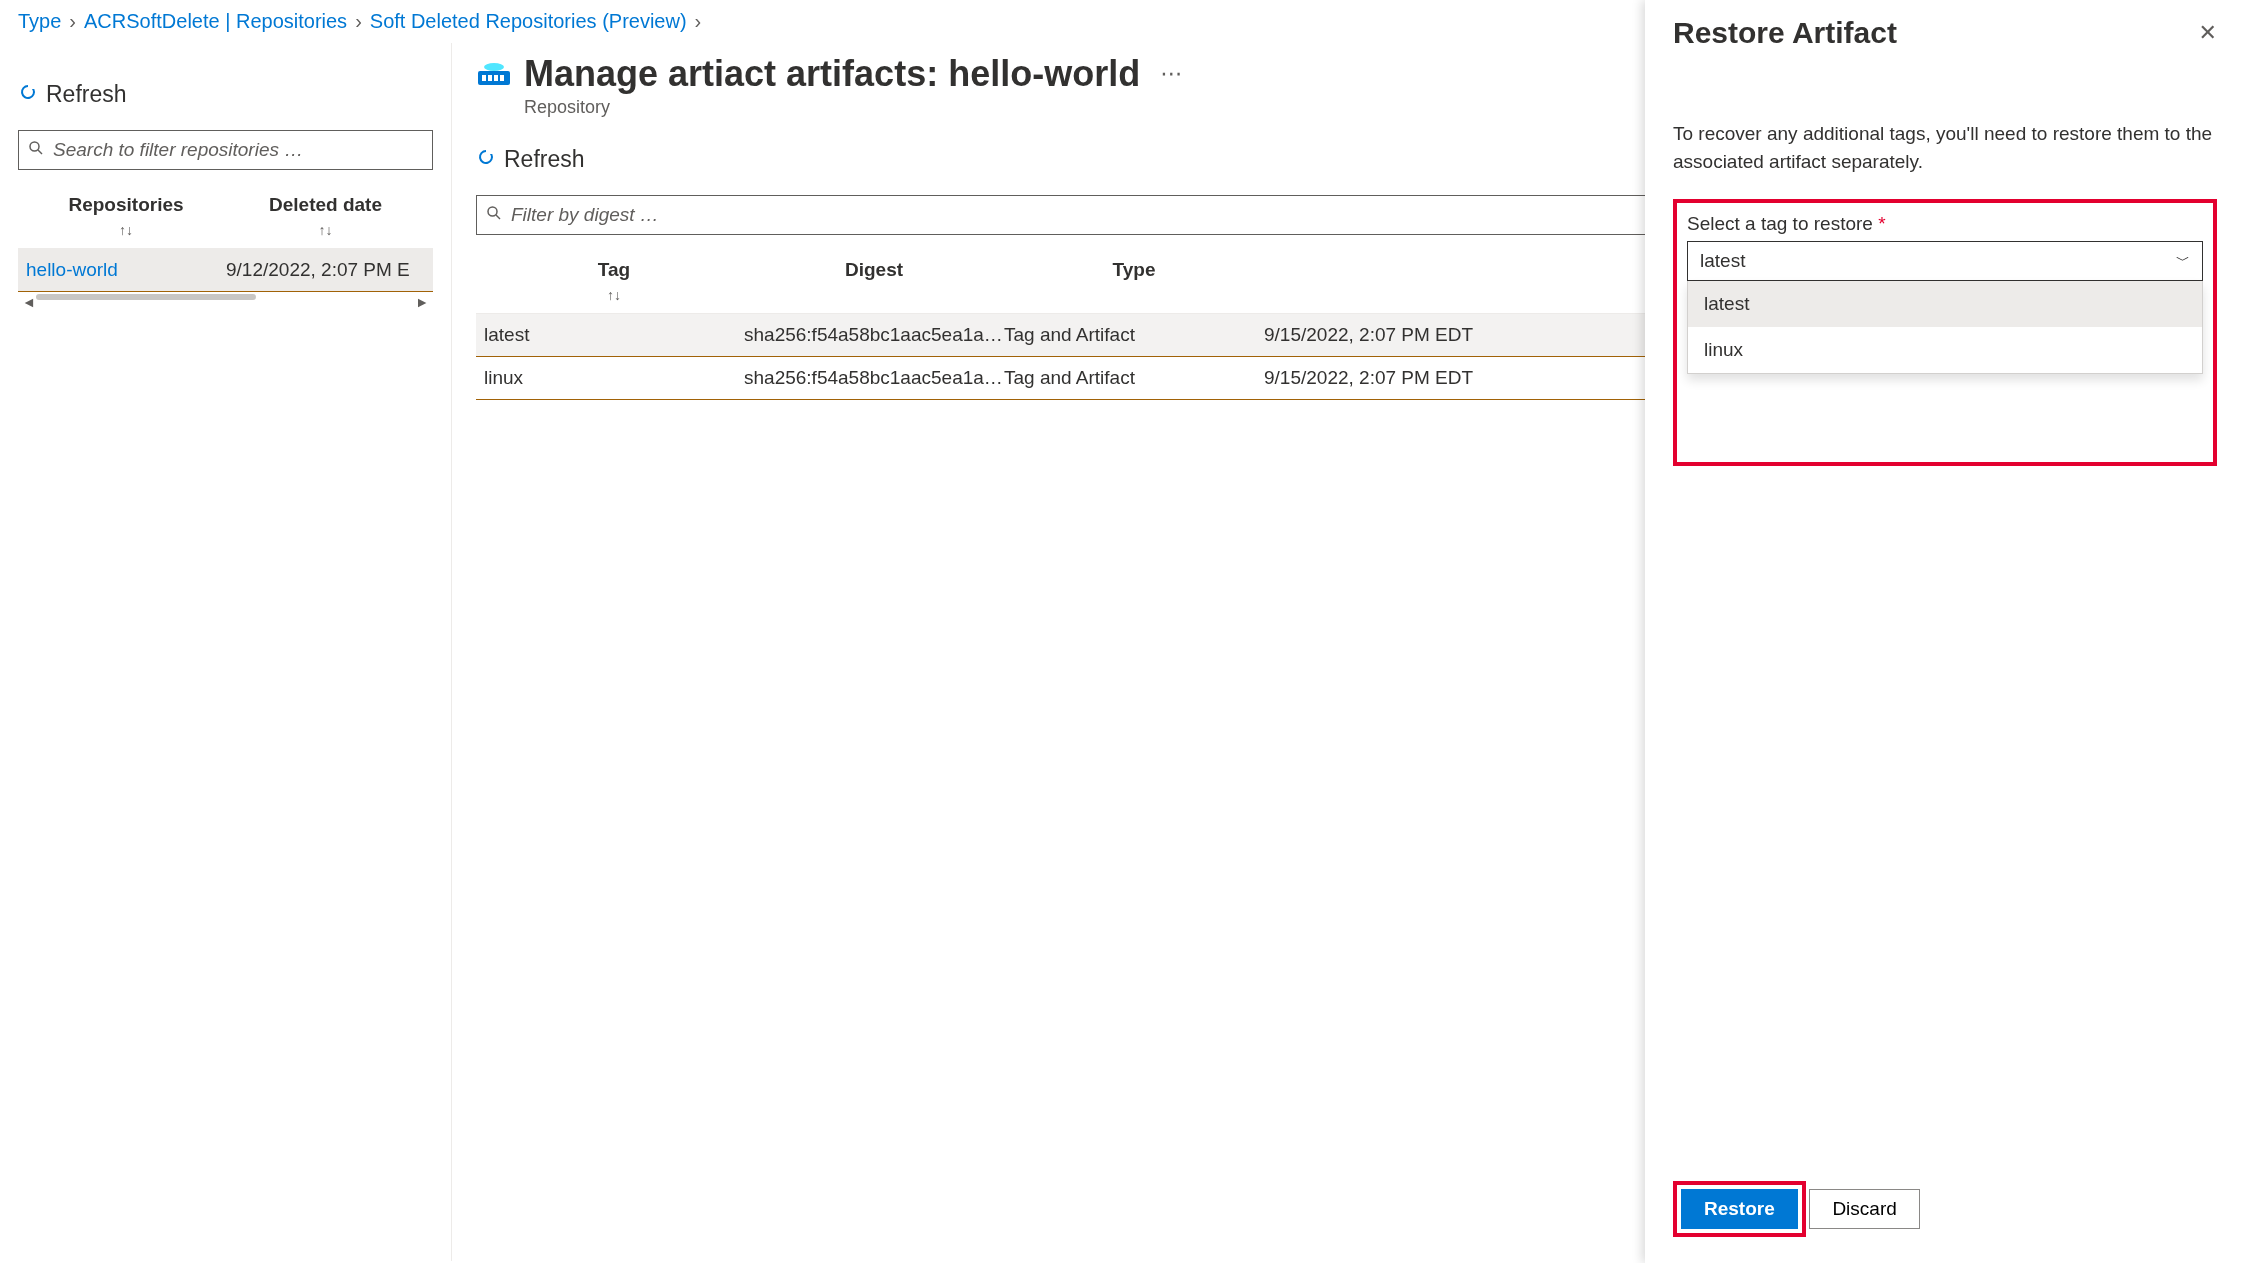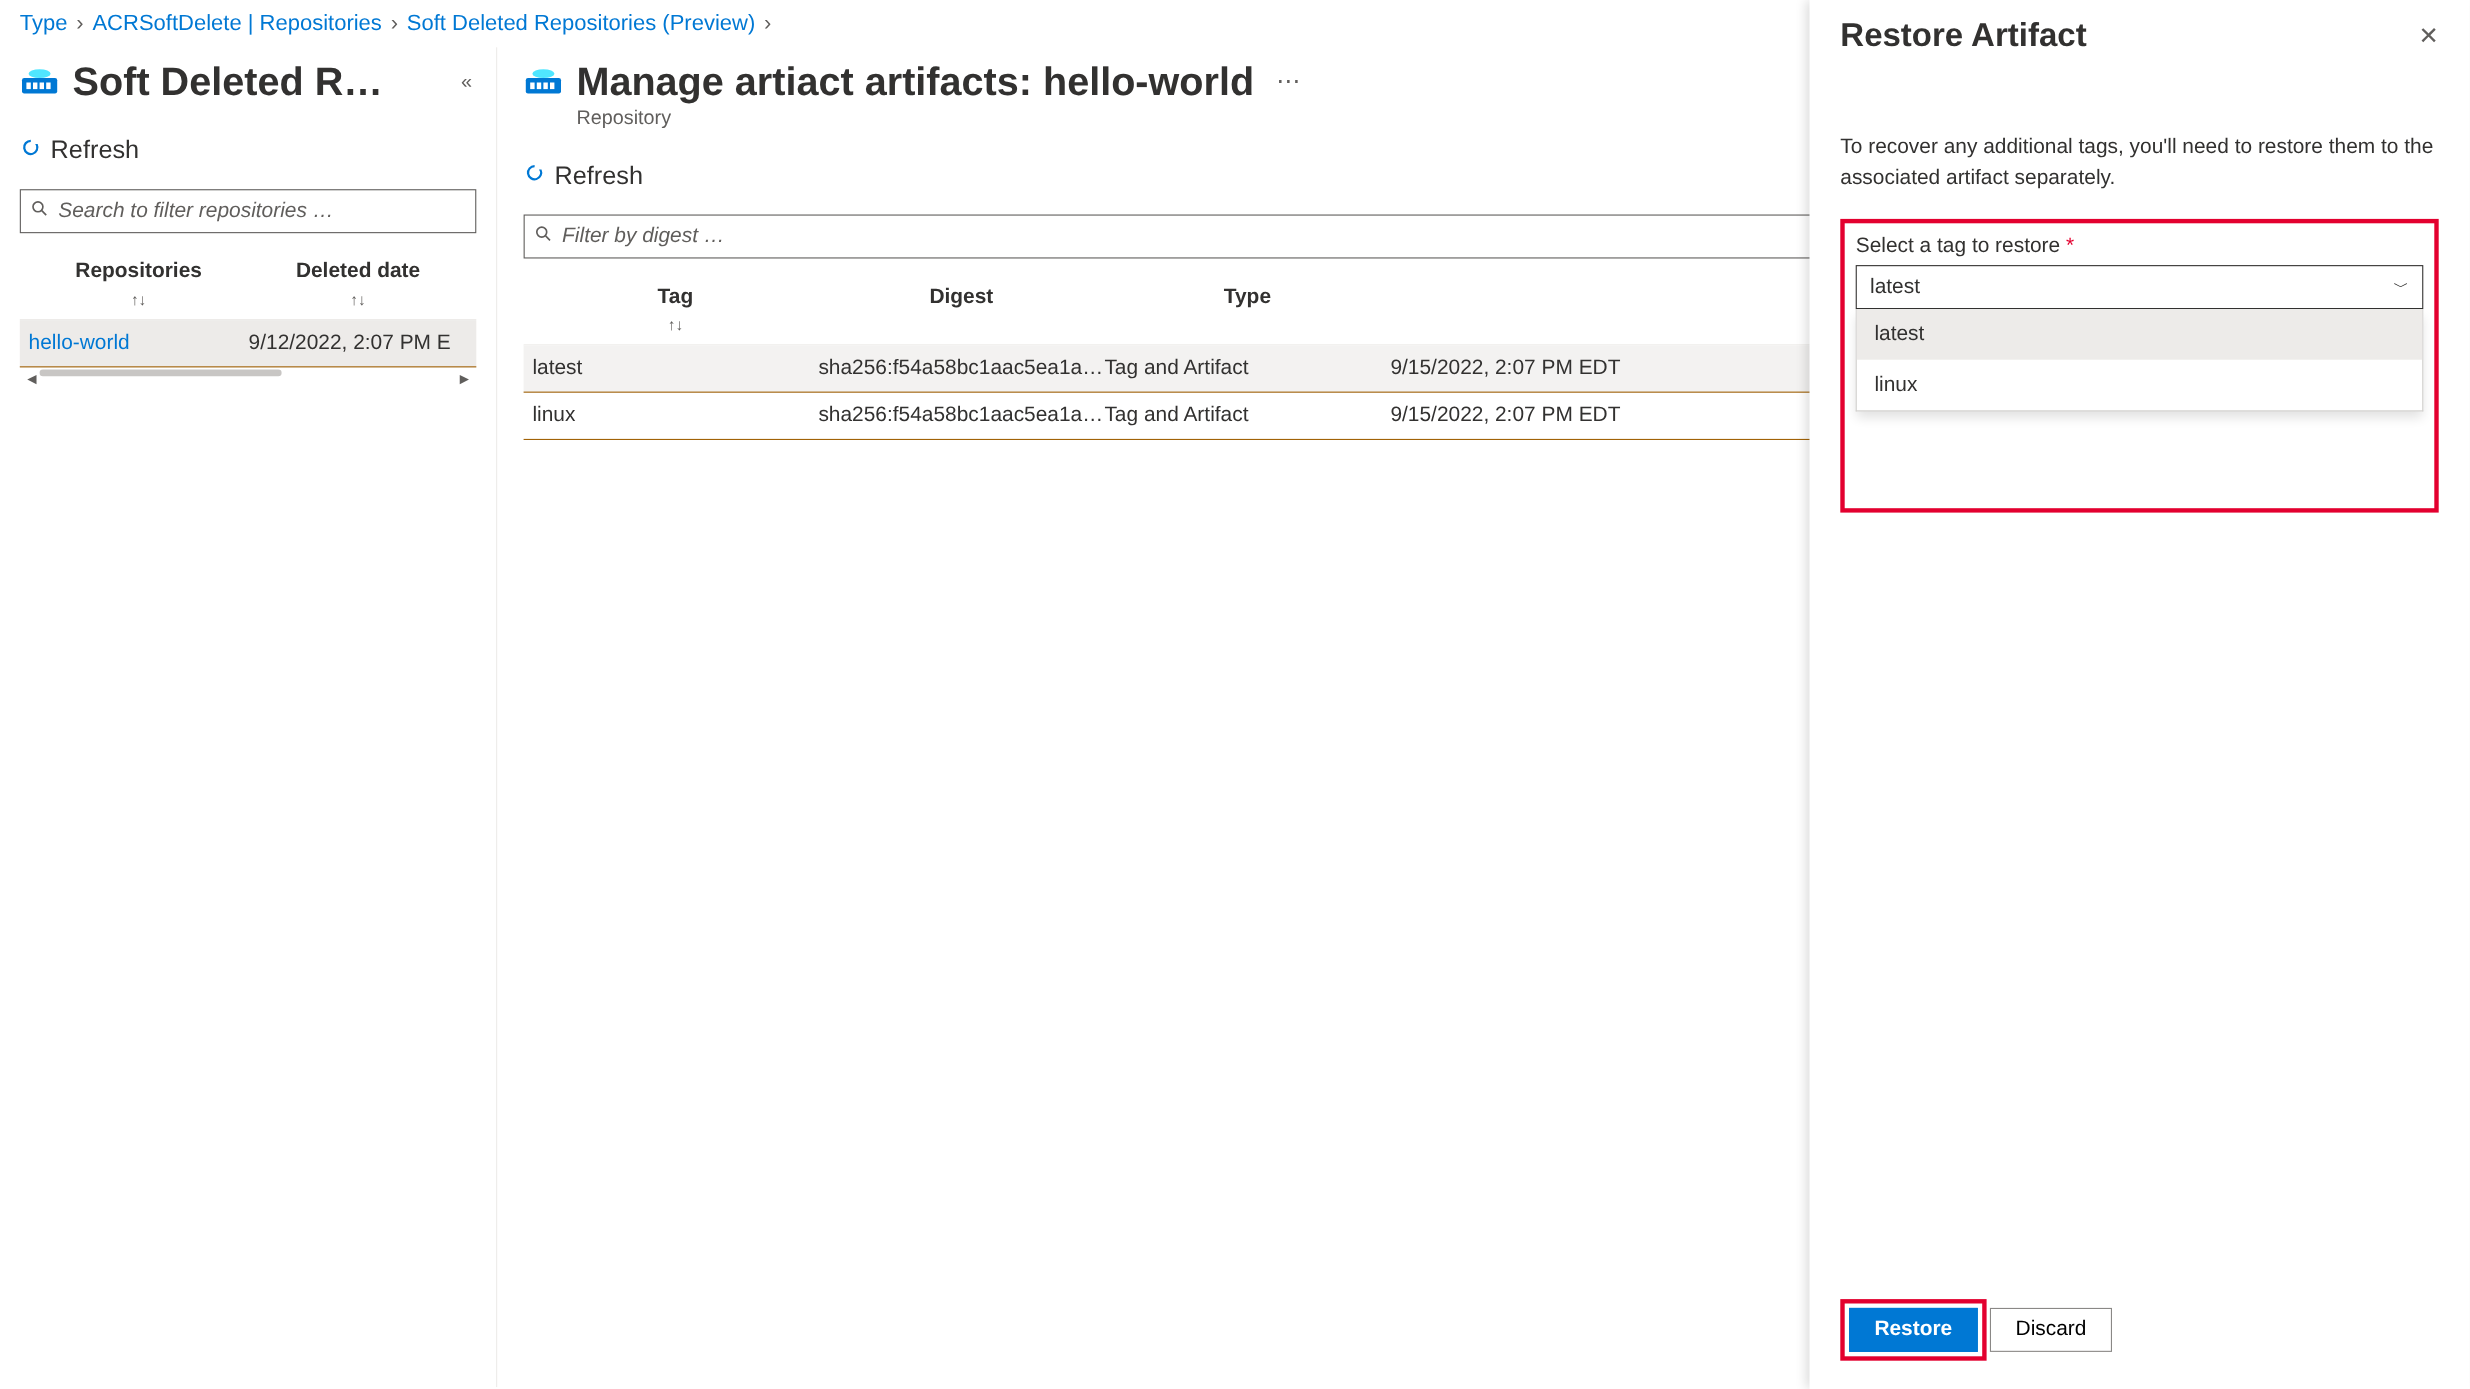--- a/index.html
+++ b/index.html
@@ -180,34 +180,20 @@
   <span class="sep">›</span>
   <a>ACRSoftDelete | Repositories</a>
   <span class="sep">›</span>
   <a>Soft Deleted Repositories (Preview)</a>
   <span class="sep">›</span>
 </div>
 
 <div class="workspace">
 
   <div class="left-panel">
-    <div class="panel-title-row">
-      <span class="acr-icon">
-        <svg viewBox="0 0 36 26">
-            <rect x="2" y="10" width="32" height="14" rx="2" fill="#0078d4"></rect>
-            <rect x="6" y="14" width="4" height="6" fill="#fff"></rect>
-            <rect x="12" y="14" width="4" height="6" fill="#fff"></rect>
-            <rect x="18" y="14" width="4" height="6" fill="#fff"></rect>
-            <rect x="24" y="14" width="4" height="6" fill="#fff"></rect>
-            <ellipse cx="18" cy="6" rx="10" ry="4" fill="#50e6ff"></ellipse>
-          </svg>
-      </span>
-      <span class="panel-title" style="max-width:300px;">Soft Deleted Re…</span>
-      <span class="collapse-btn">«</span>
-    </div>
 
     <div class="toolbar">
       <button>
         <span class="refresh-icon">
           <svg width="20" height="20" viewBox="0 0 20 20">
               <path d="M10 3a7 7 0 1 0 6.3 4H14a5 5 0 1 1-4-2V3z" fill="#0078d4"></path>
             </svg>
         </span>
         <span>Refresh</span>
       </button>

